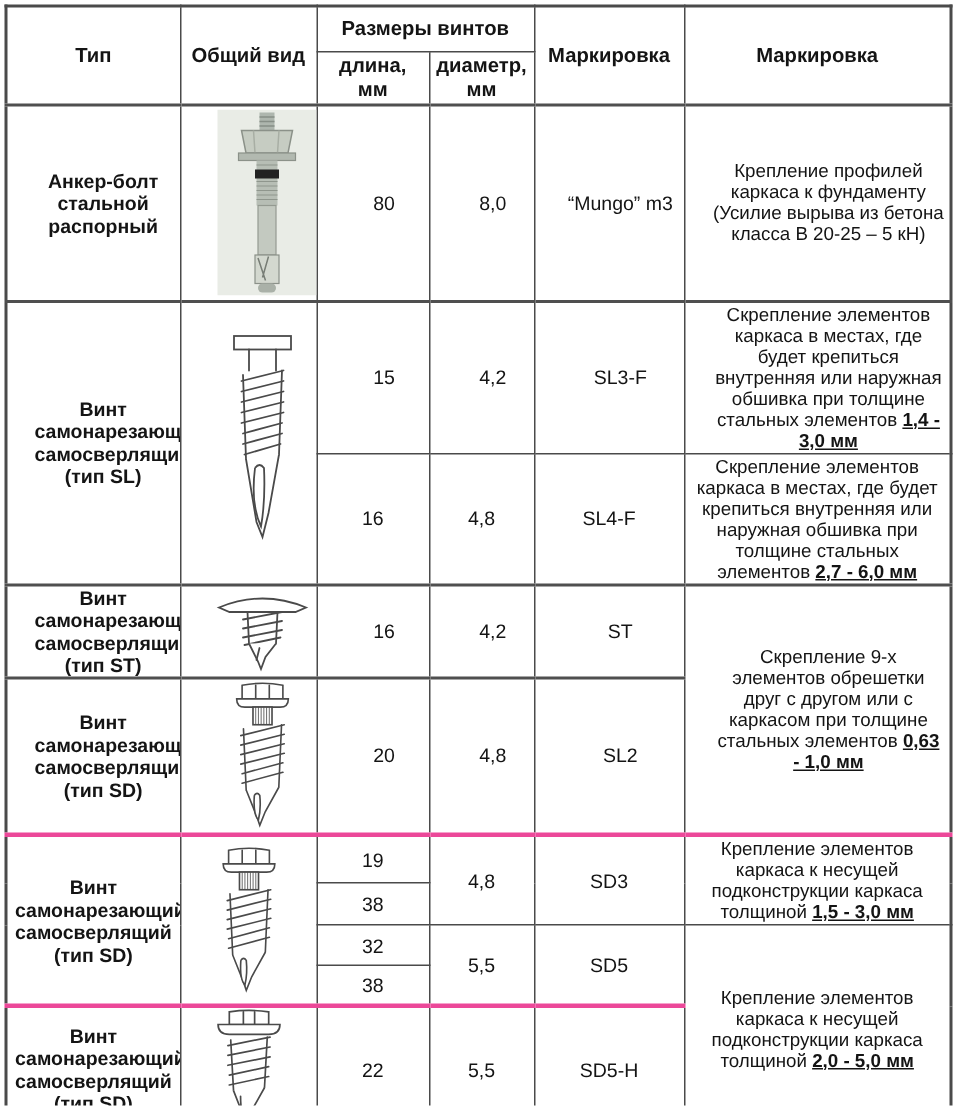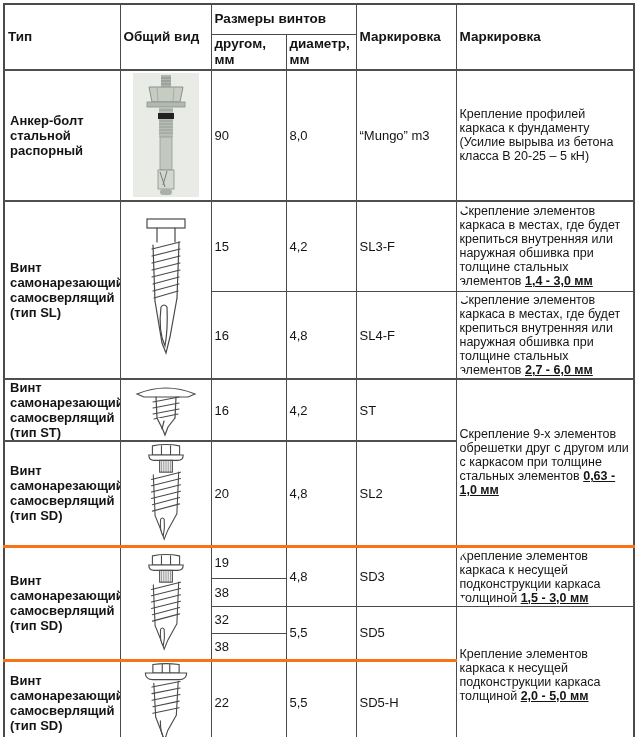--- a/index.html
+++ b/index.html
@@ -7,25 +7,25 @@
     width:636px;height:737px;background:#ffffff;overflow:hidden;
     font-family:"Liberation Sans", sans-serif;color:#141414;
   }
   table.screws{
     border-collapse:collapse;table-layout:fixed;
     width:630px;margin:3px 0 0 3px;
     border:2px solid #4a4a4a;border-bottom:none;
   }
   td{
     border:1px solid #4a4a4a;
-    text-align:left;vertical-align:middle;
+    text-align:center;vertical-align:middle;
     padding:1px 3px;overflow:hidden;
   }
-  tr.sec td{border-top:2px solid #4f4f4f;}
-  tr.secg td{border-top:3px solid #f97316;}
+  tr.sec td{border-top:2px solid #4f4f4f;padding-left:18px;}
+  tr.secg td{border-top:3px solid #ec4899;}
   .hdr{font-weight:bold;font-size:13.5px;line-height:16px;}
   .type{font-weight:bold;font-size:13px;line-height:15px;padding:0 5px;}
   .num{font-size:13px;}
   .purpose{font-size:12.5px;line-height:14px;padding:1px 3px;border-radius:22px;}
   .purpose b{font-weight:bold;text-decoration:underline;}
   .img-cell{padding:0;}
   svg{display:block;margin:0 auto;}
   .ln{stroke:#4a4a4a;stroke-width:1.2;fill:none;stroke-linecap:round;}
   .lnf{stroke:#4a4a4a;stroke-width:1.2;fill:#ffffff;}
   .thin{stroke:#4a4a4a;stroke-width:0.6;fill:none;}
@@ -45,21 +45,21 @@
 
   <tbody>
       <tr style="height:30px">
     <td class="hdr" rowspan="2">Тип</td>
     <td class="hdr" rowspan="2">Общий вид</td>
     <td class="hdr" colspan="2">Размеры винтов</td>
     <td class="hdr" rowspan="2">Маркировка</td>
     <td class="hdr" rowspan="2">Маркировка</td>
   </tr>
   <tr style="height:33px">
-    <td class="hdr">другом, мм</td>
+    <td class="hdr">длина, мм</td>
     <td class="hdr">диаметр, мм</td>
   </tr>
 
   <tr class="sec" style="height:131px">
     <td class="type">Анкер-болт стальной распорный</td>
     <td class="img-cell">
       <svg width="78" height="124" viewBox="0 0 78 124">
         <rect x="6" y="0" width="66" height="124" fill="#e9ece6"></rect>
         <rect x="34" y="2" width="10" height="12" fill="#aeb6ae"></rect>
         <path d="M34 5h10M34 8h10M34 11h10" stroke="#878f87" stroke-width="1" fill="none"></path>
@@ -68,21 +68,21 @@
         <rect x="20" y="29" width="38" height="5" fill="#b2b9b0" stroke="#8b9189" stroke-width="0.8"></rect>
         <rect x="32" y="34" width="14" height="30" fill="#b7beb5"></rect>
         <path d="M32 37h14M32 48h14M32 51h14M32 54h14M32 57h14M32 60h14" stroke="#8f968d" stroke-width="0.8" fill="none"></path>
         <rect x="31" y="40" width="16" height="6" fill="#222222"></rect>
         <rect x="33" y="64" width="12" height="33" fill="#c3c9c0" stroke="#949a91" stroke-width="0.8"></rect>
         <rect x="31" y="97" width="16" height="19" fill="#d3d8cf" stroke="#8b9189" stroke-width="0.8"></rect>
         <path d="M33 99 L38 114 M40 98 L36 112" stroke="#777d75" stroke-width="1" fill="none"></path>
         <rect x="33" y="116" width="12" height="6" rx="3" fill="#aab1a8"></rect>
       </svg>
     </td>
-    <td class="num">90</td>
+    <td class="num">80</td>
     <td class="num">8,0</td>
     <td class="num">“Mungo” m3</td>
     <td class="purpose"><span>Крепление профилей каркаса к фундаменту (Усилие вырыва из бетона класса В 20-25 – 5 кН)</span></td>
   </tr>
 
   <tr class="sec" style="height:91px">
     <td class="type" rowspan="2">Винт самонарезающий самосверлящий (тип SL)</td>
     <td class="img-cell" rowspan="2">
       <svg width="52" height="150" viewBox="0 0 52 150">
         <rect x="7" y="4" width="38" height="9" class="lnf"></rect>

